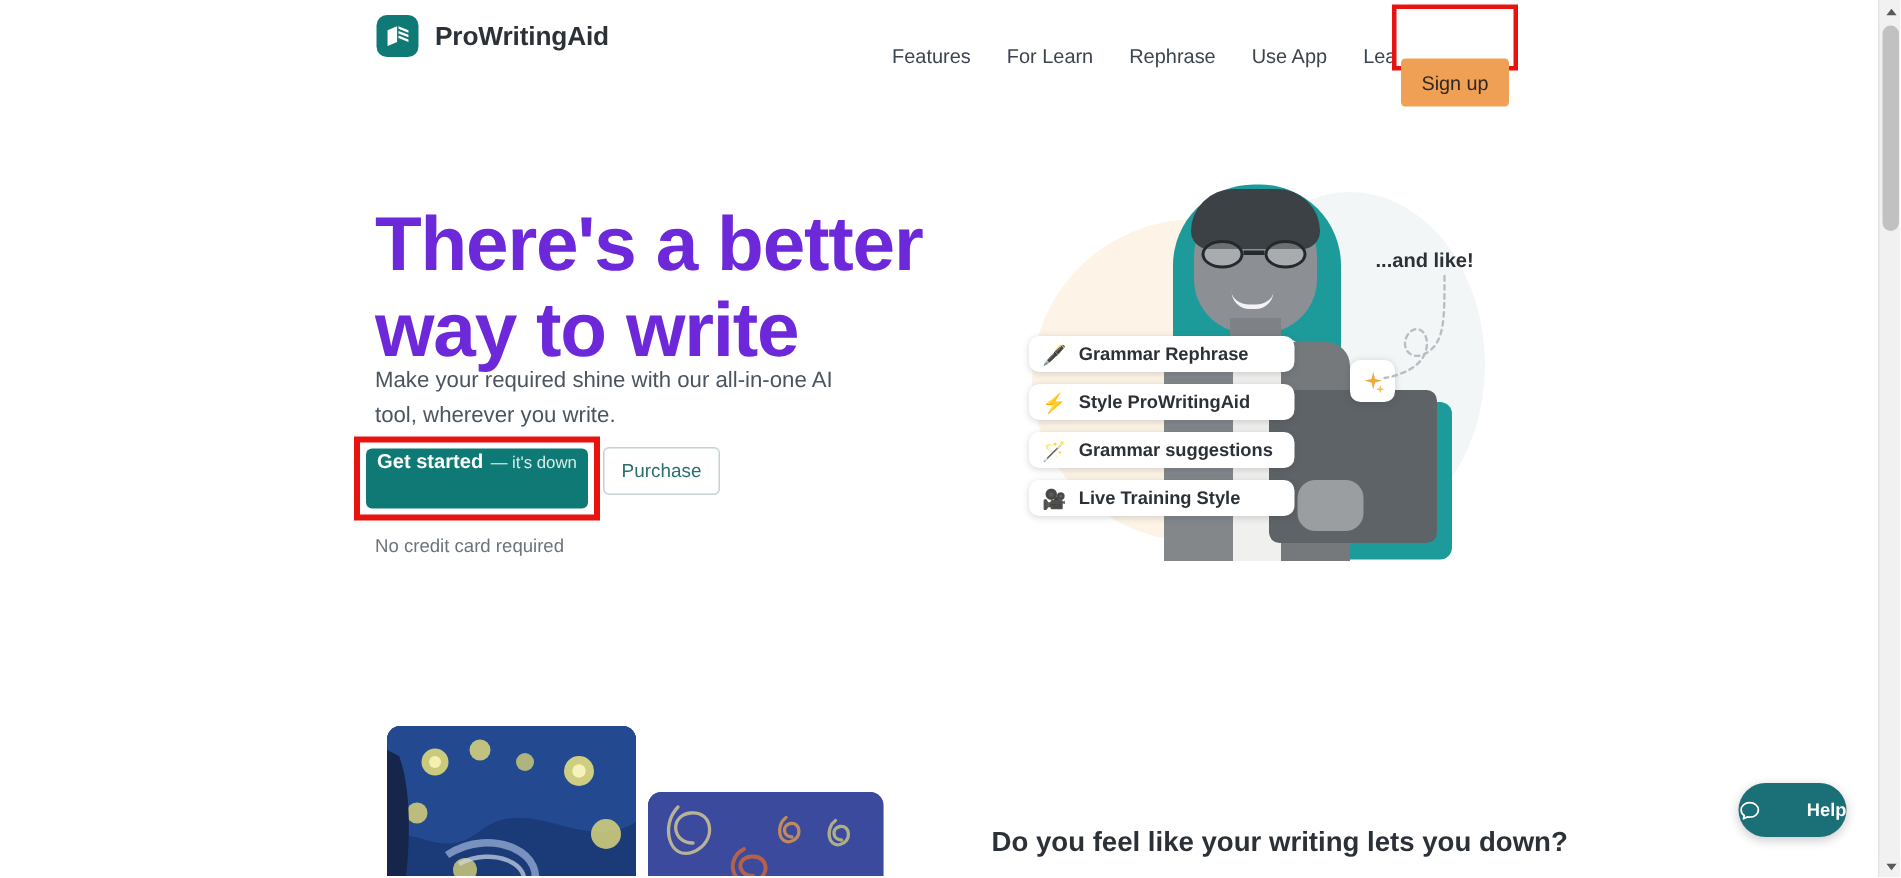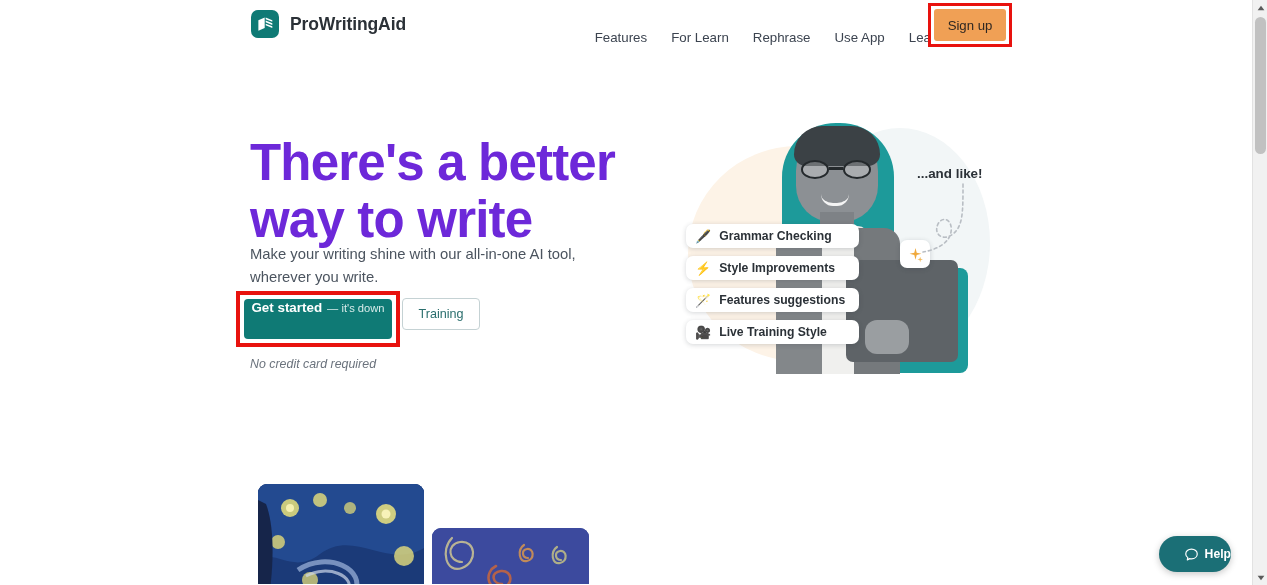--- a/index.html
+++ b/index.html
@@ -90,20 +90,21 @@
     border: none;
     border-radius: 3px;
     color: #2e2722;
     font-size: 13.2px;
     font-family: "Liberation Sans", sans-serif;
     cursor: pointer;
     display: flex;
     align-items: center;
     justify-content: center;
     white-space: nowrap;
+    margin-top: 30px;
   }
 
   
   #hero-heading {
     position: absolute;
     left: 250px; top: 100px;
     width: 400px;
     font-size: 51px;
     line-height: 57px;
     font-weight: bold;
@@ -166,21 +167,20 @@
     align-items: center;
     justify-content: center;
   }
 
   #no-credit {
     position: absolute;
     left: 250px; top: 357px;
     font-size: 12.4px;
     color: #6b737d;
     white-space: nowrap;
-    font-style: italic;
   }
 
   
   #hero-art {
     position: absolute;
     left: 660px; top: 108px;
     width: 345px; height: 265px;
   }
   #art-blob {
     position: absolute;
@@ -370,27 +370,27 @@
     left: 661px; top: 550px;
     font-size: 18.4px;
     font-weight: bold;
     color: #2b3137;
     white-space: nowrap;
   }
 
   
   #help-widget {
     position: absolute;
-    left: 1159px; top: 536px;
+    left: 1159px; top: 522px;
     width: 72px; height: 36px;
     background: #1b6f76;
     border-radius: 18px;
     display: flex;
     align-items: center;
-    justify-content: flex-end;
+    justify-content: space-between;
     gap: 6px;
     cursor: pointer;
     box-shadow: 0 2px 7px rgba(0,0,0,0.22);
   }
   #help-label {
     color: #ffffff;
     font-size: 12.2px;
     font-weight: bold;
   }
 
@@ -453,30 +453,30 @@
         <a class="nav-link">Log in</a>
       </div>
 
       <div id="signup-wrap">
         <button id="signup-button">Sign up</button>
       </div>
 
     </div>
 
     <h1 id="hero-heading">There's a better way to write</h1>
-    <p id="hero-sub">Make your writing shine with our all-in-one AI tool, wherever you write.</p>
+    <p id="hero-sub">Make your required shine with our all-in-one AI tool, wherever you write.</p>
 
     <div id="cta-wrap">
       <button id="get-started-button">
         <span id="get-started-label">Get started</span>
         <span id="get-started-note">— it's down</span>
       </button>
     </div>
 
-    <button id="purchase-button">Training</button>
+    <button id="purchase-button">Purchase</button>
 
     <div id="no-credit">No credit card required</div>
 
     <div id="hero-art">
       <div id="art-blob"></div>
       <div id="art-blob2"></div>
 
       <div id="art-teal-body"></div>
       <div id="art-teal-laptop"></div>
 
@@ -491,29 +491,29 @@
       <div id="art-smile"></div>
       <div id="art-shirt"></div>
       <div id="art-jacket-l"></div>
       <div id="art-jacket-r"></div>
       <div id="art-laptop"></div>
       <div id="art-hand"></div>
 
       <div id="feature-list">
         <div class="feature-card">
           <span class="feature-icon">🖋️</span>
-          <span class="feature-label">Grammar Checking</span>
+          <span class="feature-label">Grammar Rephrase</span>
         </div>
         <div class="feature-card">
           <span class="feature-icon">⚡</span>
-          <span class="feature-label">Style Improvements</span>
+          <span class="feature-label">Style ProWritingAid</span>
         </div>
         <div class="feature-card">
           <span class="feature-icon">🪄</span>
-          <span class="feature-label">Features suggestions</span>
+          <span class="feature-label">Grammar suggestions</span>
         </div>
         <div class="feature-card">
           <span class="feature-icon">🎥</span>
           <span class="feature-label">Live Training Style</span>
         </div>
       </div>
 
       <div id="sparkle-badge">
         <svg width="17" height="17" viewBox="0 0 24 24" aria-hidden="true">
           <path d="M12 2.8 L13.7 9.4 L20.3 11.1 L13.7 12.8 L12 19.4 L10.3 12.8 L3.7 11.1 L10.3 9.4 Z" fill="#f0a93c"></path>
@@ -553,20 +553,21 @@
         <rect width="157" height="110" fill="#3c4a9e"></rect>
         <path d="M30 34 C16 34, 14 16, 28 14 C44 12, 46 34, 30 40 C14 46, 8 22, 20 10" fill="none" stroke="#b8b394" stroke-width="2.2" stroke-linecap="round"></path>
         <path d="M96 30 C90 30, 89 22, 95 21 C102 20, 103 31, 95 33 C87 35, 85 22, 92 17" fill="none" stroke="#c08a5a" stroke-width="2.2" stroke-linecap="round"></path>
         <path d="M129 32 C123 32, 122 24, 128 23 C135 22, 136 33, 128 35 C120 37, 118 24, 125 19" fill="none" stroke="#aeae88" stroke-width="2.2" stroke-linecap="round"></path>
         <path d="M70 56 C60 56, 58 44, 69 43 C81 42, 82 58, 69 60 C55 62, 52 44, 64 38" fill="none" stroke="#b4624a" stroke-width="2.6" stroke-linecap="round"></path>
         <path d="M115 84 C109 84, 108 76, 114 75 C121 74, 122 85, 114 87 C106 89, 104 76, 111 71" fill="none" stroke="#b9b48f" stroke-width="2.2" stroke-linecap="round"></path>
         <path d="M42 102 C32 102, 30 90, 41 89 C53 88, 54 104, 41 106" fill="none" stroke="#9fb6dd" stroke-width="2.4" stroke-linecap="round"></path>
       </svg>
     </div>
 
+    <div id="lower-question">Do you feel like your writing lets you down?</div>
 
     <div id="help-widget">
       <svg width="15" height="15" viewBox="0 0 24 24" aria-hidden="true">
         <path d="M12 3.4 C6.6 3.4 2.8 6.9 2.8 11.1 C2.8 13.5 4.1 15.6 6.1 17 L5.3 20.6 L9.2 18.6 C10.1 18.8 11 18.9 12 18.9 C17.4 18.9 21.2 15.4 21.2 11.1 C21.2 6.9 17.4 3.4 12 3.4 Z" fill="none" stroke="#ffffff" stroke-width="1.9" stroke-linejoin="round"></path>
       </svg>
       <span id="help-label">Help</span>
     </div>
 
   </div>
 

